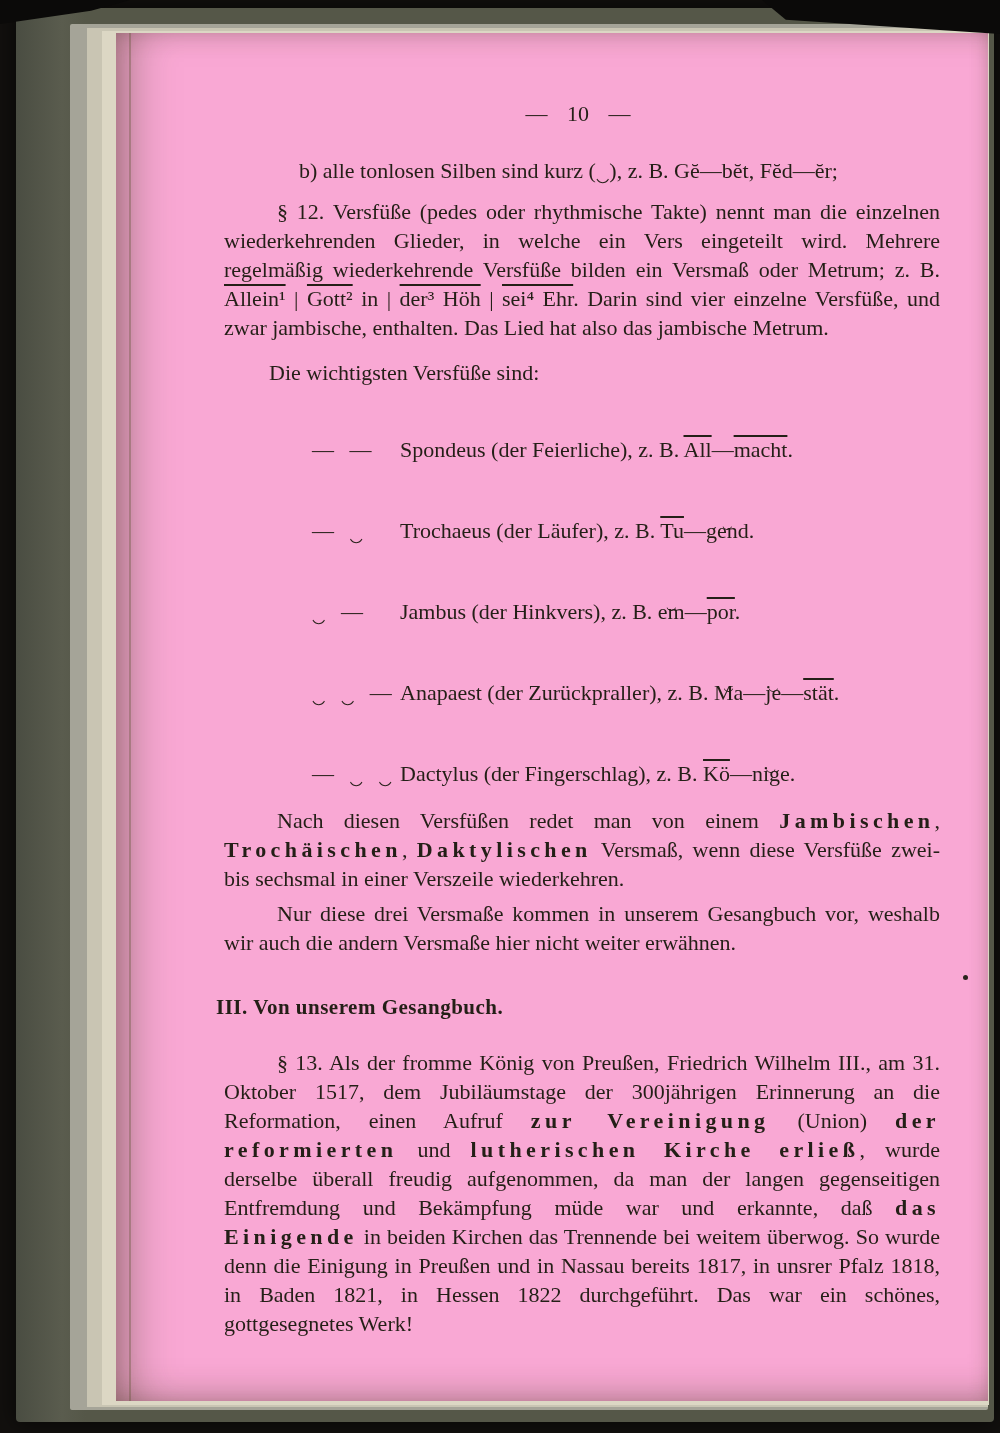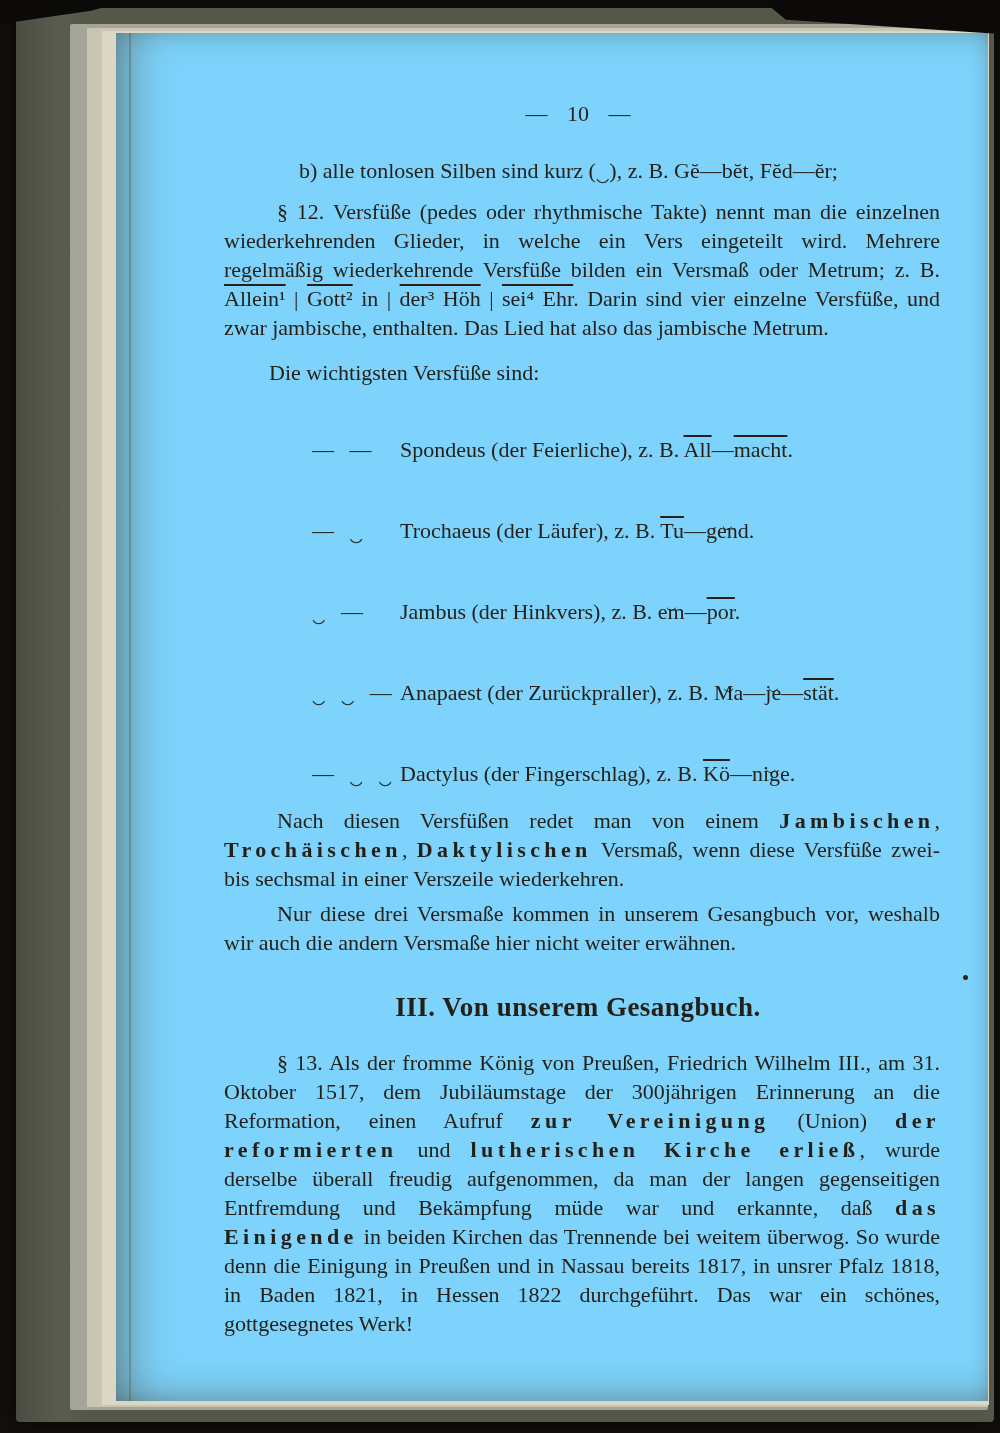--- a/index.html
+++ b/index.html
@@ -13,21 +13,21 @@
     background:linear-gradient(90deg,#4a4d42,#5a5c4e 46px,#555748 70px);
     border-radius:4px;
     box-shadow:0 0 22px rgba(0,0,0,.65);
   }
   .edge { position:absolute; }
   .edge1 { left:70px;  top:24px; width:918px; height:1386px; background:#a5a498; border-radius:2px; }
   .edge2 { left:87px;  top:28px; width:901px; height:1379px; background:#c9c5b3; }
   .edge3 { left:102px; top:31px; width:887px; height:1374px; background:#dcd7c4; }
   .page {
     position:absolute; left:116px; top:33px; width:872px; height:1368px;
-    background:#7dd3fc;
+    background:#f9a8d4;
     box-shadow: inset 34px 0 50px -26px rgba(70,58,34,.55),
                 inset -10px 0 20px -12px rgba(70,58,34,.30),
                 inset 0 -26px 40px -28px rgba(70,58,34,.40),
                 inset 0 18px 30px -24px rgba(70,58,34,.30);
   }
   .page::before {
     content:""; position:absolute; left:13px; top:0; bottom:0; width:2px;
     background:rgba(95,82,52,.35);
   }
   .wedge-tr {
@@ -59,21 +59,21 @@
   .foot-row { padding-left:96px; line-height:37px; white-space:nowrap;margin-top:44px; }
   .sym { display:inline-block; min-width:88px; letter-spacing:5px; }
   .seg[data-mark="over"], .exw[data-mark="over"] { text-decoration:overline; }
   .seg[data-mark="sp"] { letter-spacing:.2em;font-weight:bold; }
   .exw { position:relative; }
   .exw[data-mark="breve"]::after {
     content:"\203F"; position:absolute; left:50%; top:-0.95em;
     transform:translateX(-50%); font-size:.75em;
   }
   .heading {
-    text-align:center; font-size:27px; font-weight:bold;
+    text-align:left; font-size:21px; font-weight:bold;
     margin:36px 0 26px 0; letter-spacing:.5px;
   }
   .ink-dot {
     position:absolute; left:847px; top:942px; width:5px; height:5px;
     border-radius:50%; background:#2a241c;
   }
 </style>
 </head>
 <body>
 

